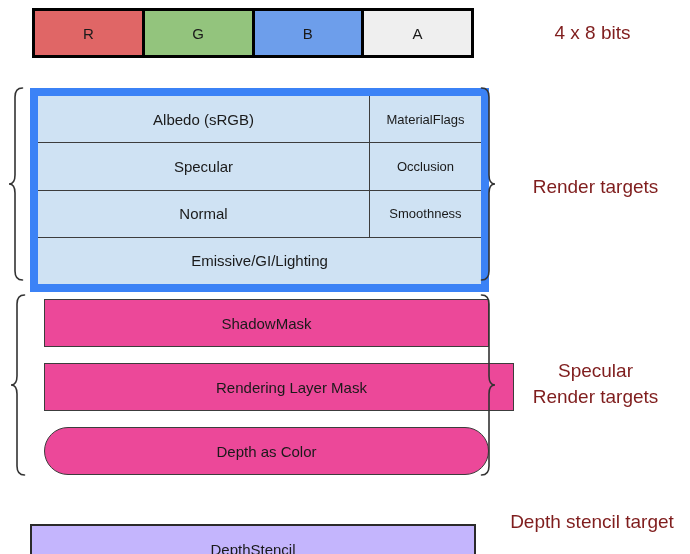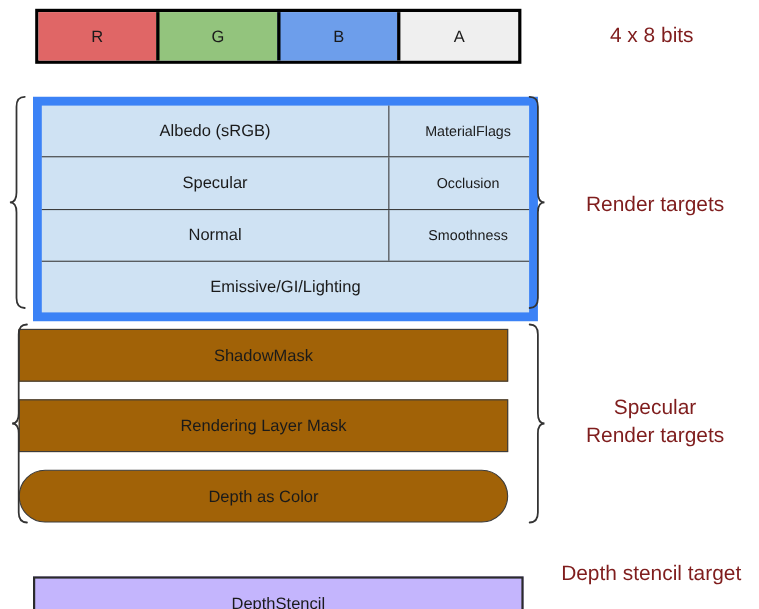--- a/index.html
+++ b/index.html
@@ -41,31 +41,30 @@
   .g-row{flex:1;display:flex;}
   .g-row + .g-row{border-top:1.5px solid #3C3C3C;}
   .g-main{
     flex:1;display:flex;align-items:center;justify-content:center;
     font-size:15px;
   }
   .g-alpha{
     width:111px;border-left:1.5px solid #3C3C3C;
     display:flex;align-items:center;justify-content:center;
     font-size:13px;
-    padding-left:16px;
   }
 
   
   .opt-row{
-    position:absolute;left:17px;width:443px;height:46px;
-    background:#a16207;border:1.5px solid #3C3C3C;
+    position:absolute;left:44px;width:443px;height:46px;
+    background:#ec4899;border:1.5px solid #3C3C3C;
     display:flex;align-items:center;justify-content:center;font-size:15px;
   }
   #opt-row-0{top:299px;}
-  #opt-row-1{top:363px;}
+  #opt-row-1{top:363px;padding-left:25px;}
   #opt-row-2{top:427px;border-radius:24px;}
 
   
   .depth-row{
     position:absolute;left:30px;top:524px;width:442px;height:47px;
     background:#c4b5fd;border:2px solid #2b2b2b;
     display:flex;align-items:center;justify-content:center;font-size:15px;
   }
 
   

